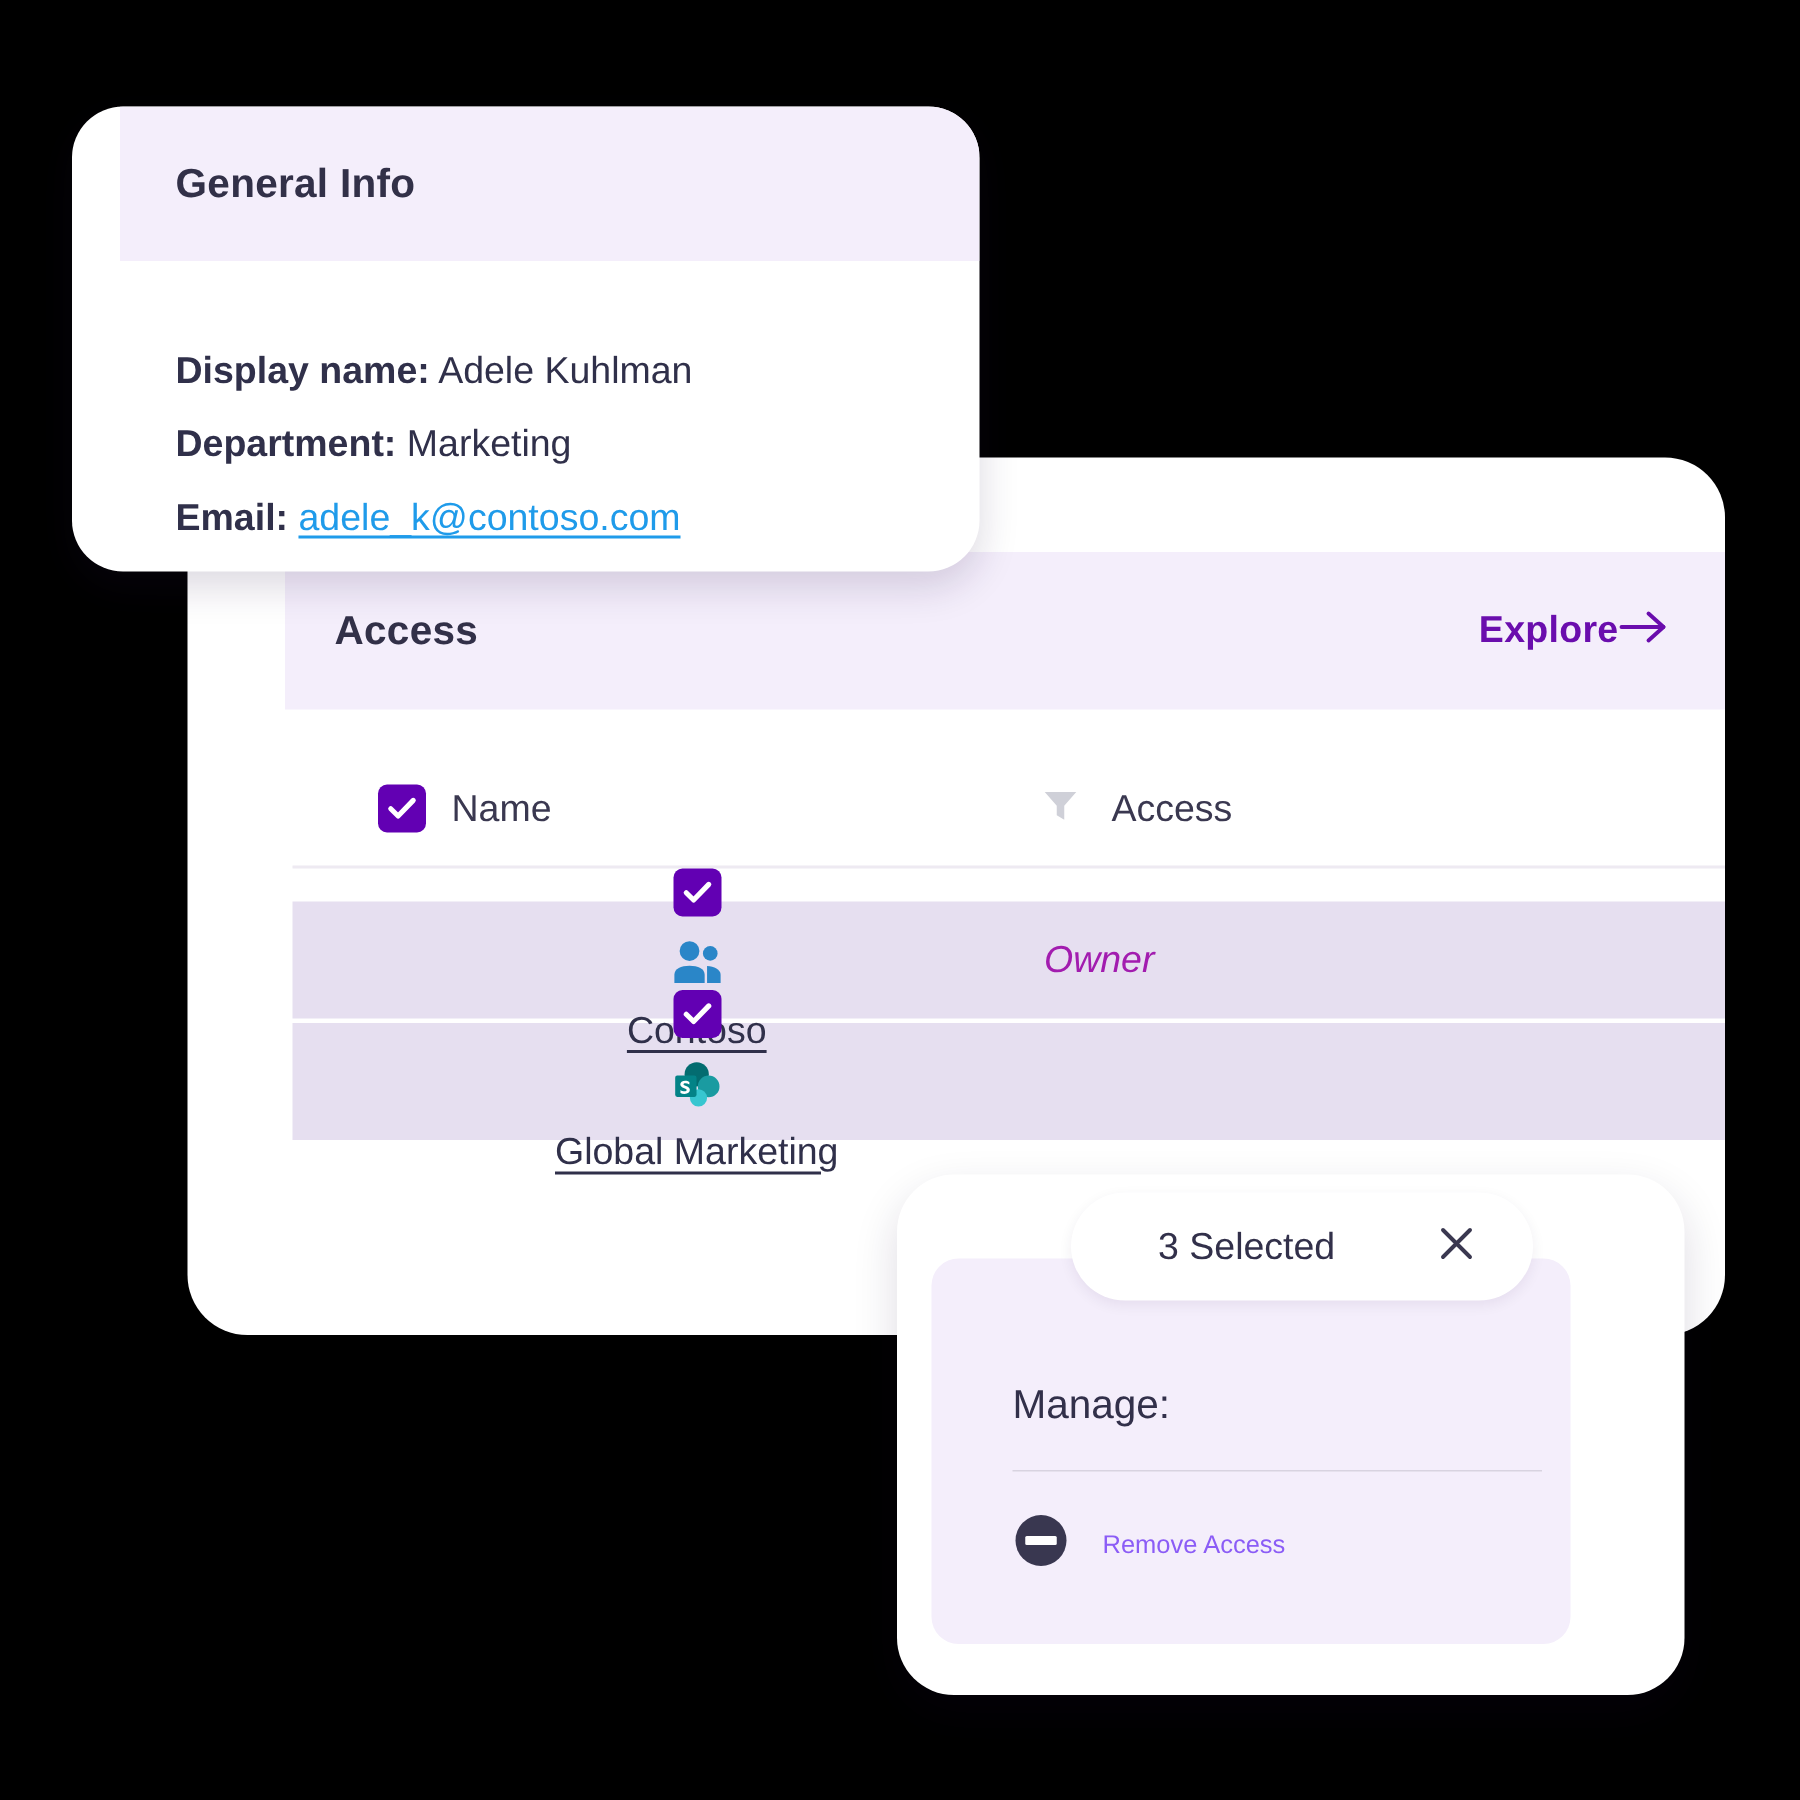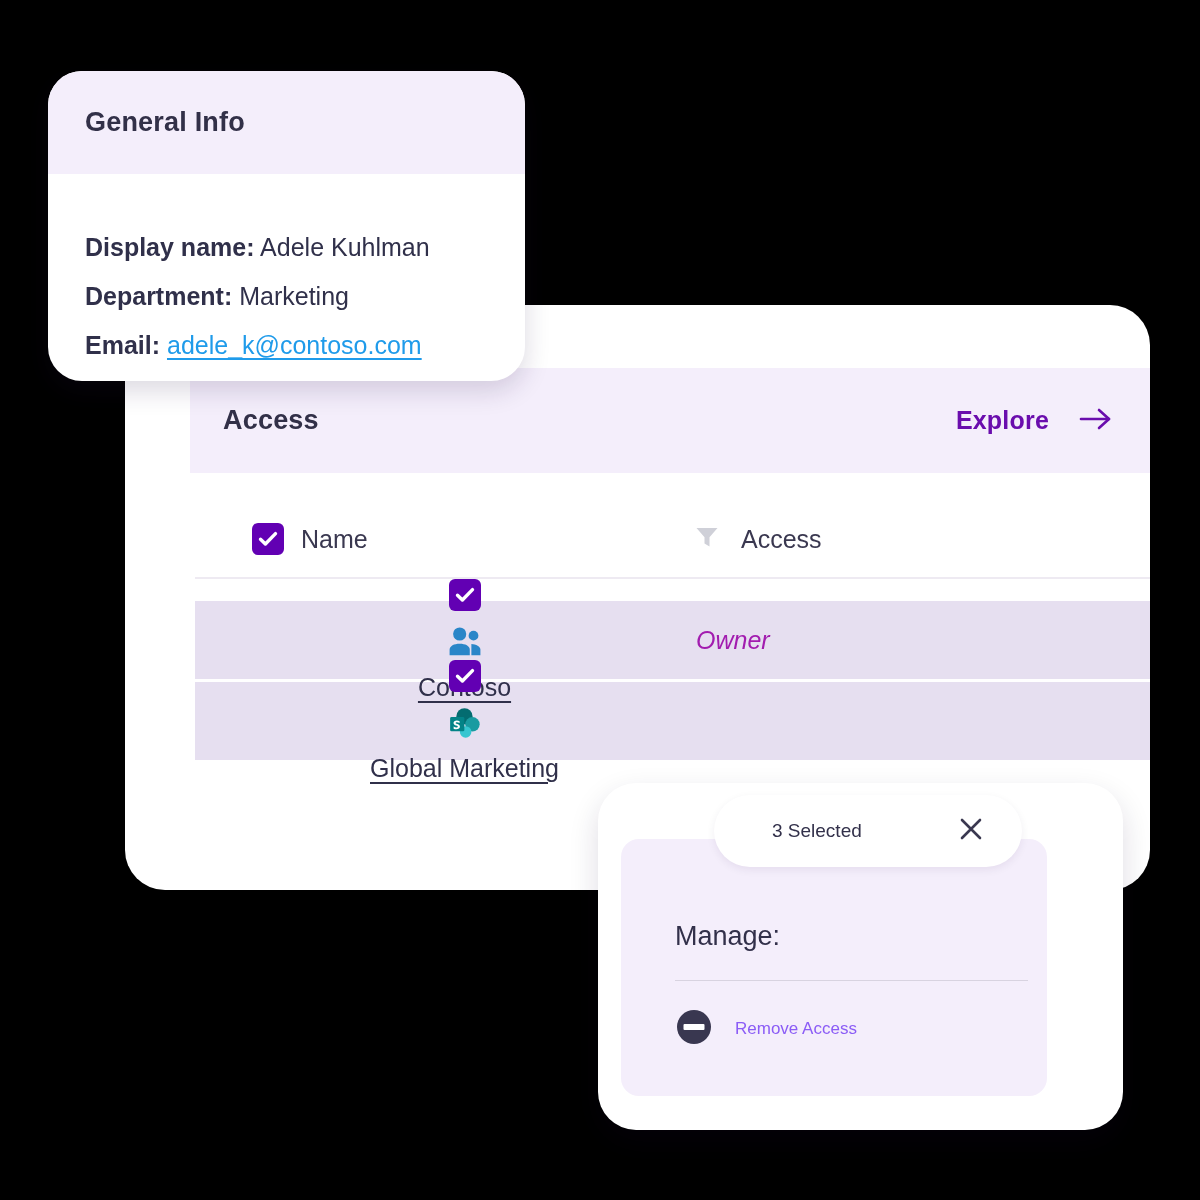--- a/index.html
+++ b/index.html
@@ -48,21 +48,20 @@
   .access-title {
     font-size: 27px;
     font-weight: 700;
     color: #323048;
     letter-spacing: 0.2px;
   }
 
   .explore-group {
     display: flex;
     align-items: center;
-    gap: 30px;
   }
 
   .explore-label {
     font-size: 25px;
     font-weight: 700;
     color: #6a0dad;
     letter-spacing: 0.2px;
   }
 
   .explore-arrow { display: block; }
@@ -136,27 +135,28 @@
     color: #a21caf;
     padding-left: 4px;
     font-style: italic;
   }
 
   
   .info-card {
     position: absolute;
     left: 48px;
     top: 71px;
-    width: 477px;
+    width: 605px;
     height: 310px;
     background: #ffffff;
     border-radius: 34px;
     overflow: hidden;
     z-index: 3;
     box-shadow: 0 10px 26px rgba(40, 20, 70, 0.16);
+    padding-left: 32px;
   }
 
   .info-header {
     height: 103px;
     background: #f4eefb;
     display: flex;
     align-items: center;
     padding-left: 37px;
   }
 
@@ -223,21 +223,21 @@
     border-radius: 36px;
     display: flex;
     align-items: center;
     justify-content: space-between;
     padding: 0 38px 0 58px;
     box-shadow: 0 3px 9px rgba(40, 20, 70, 0.07);
     z-index: 5;
   }
 
   .pill-text {
-    font-size: 19px;
+    font-size: 25px;
     color: #32304a;
   }
 
   .close-x { display: block; cursor: pointer; }
 
   .manage-label {
     font-size: 27px;
     color: #32304a;
   }
 

